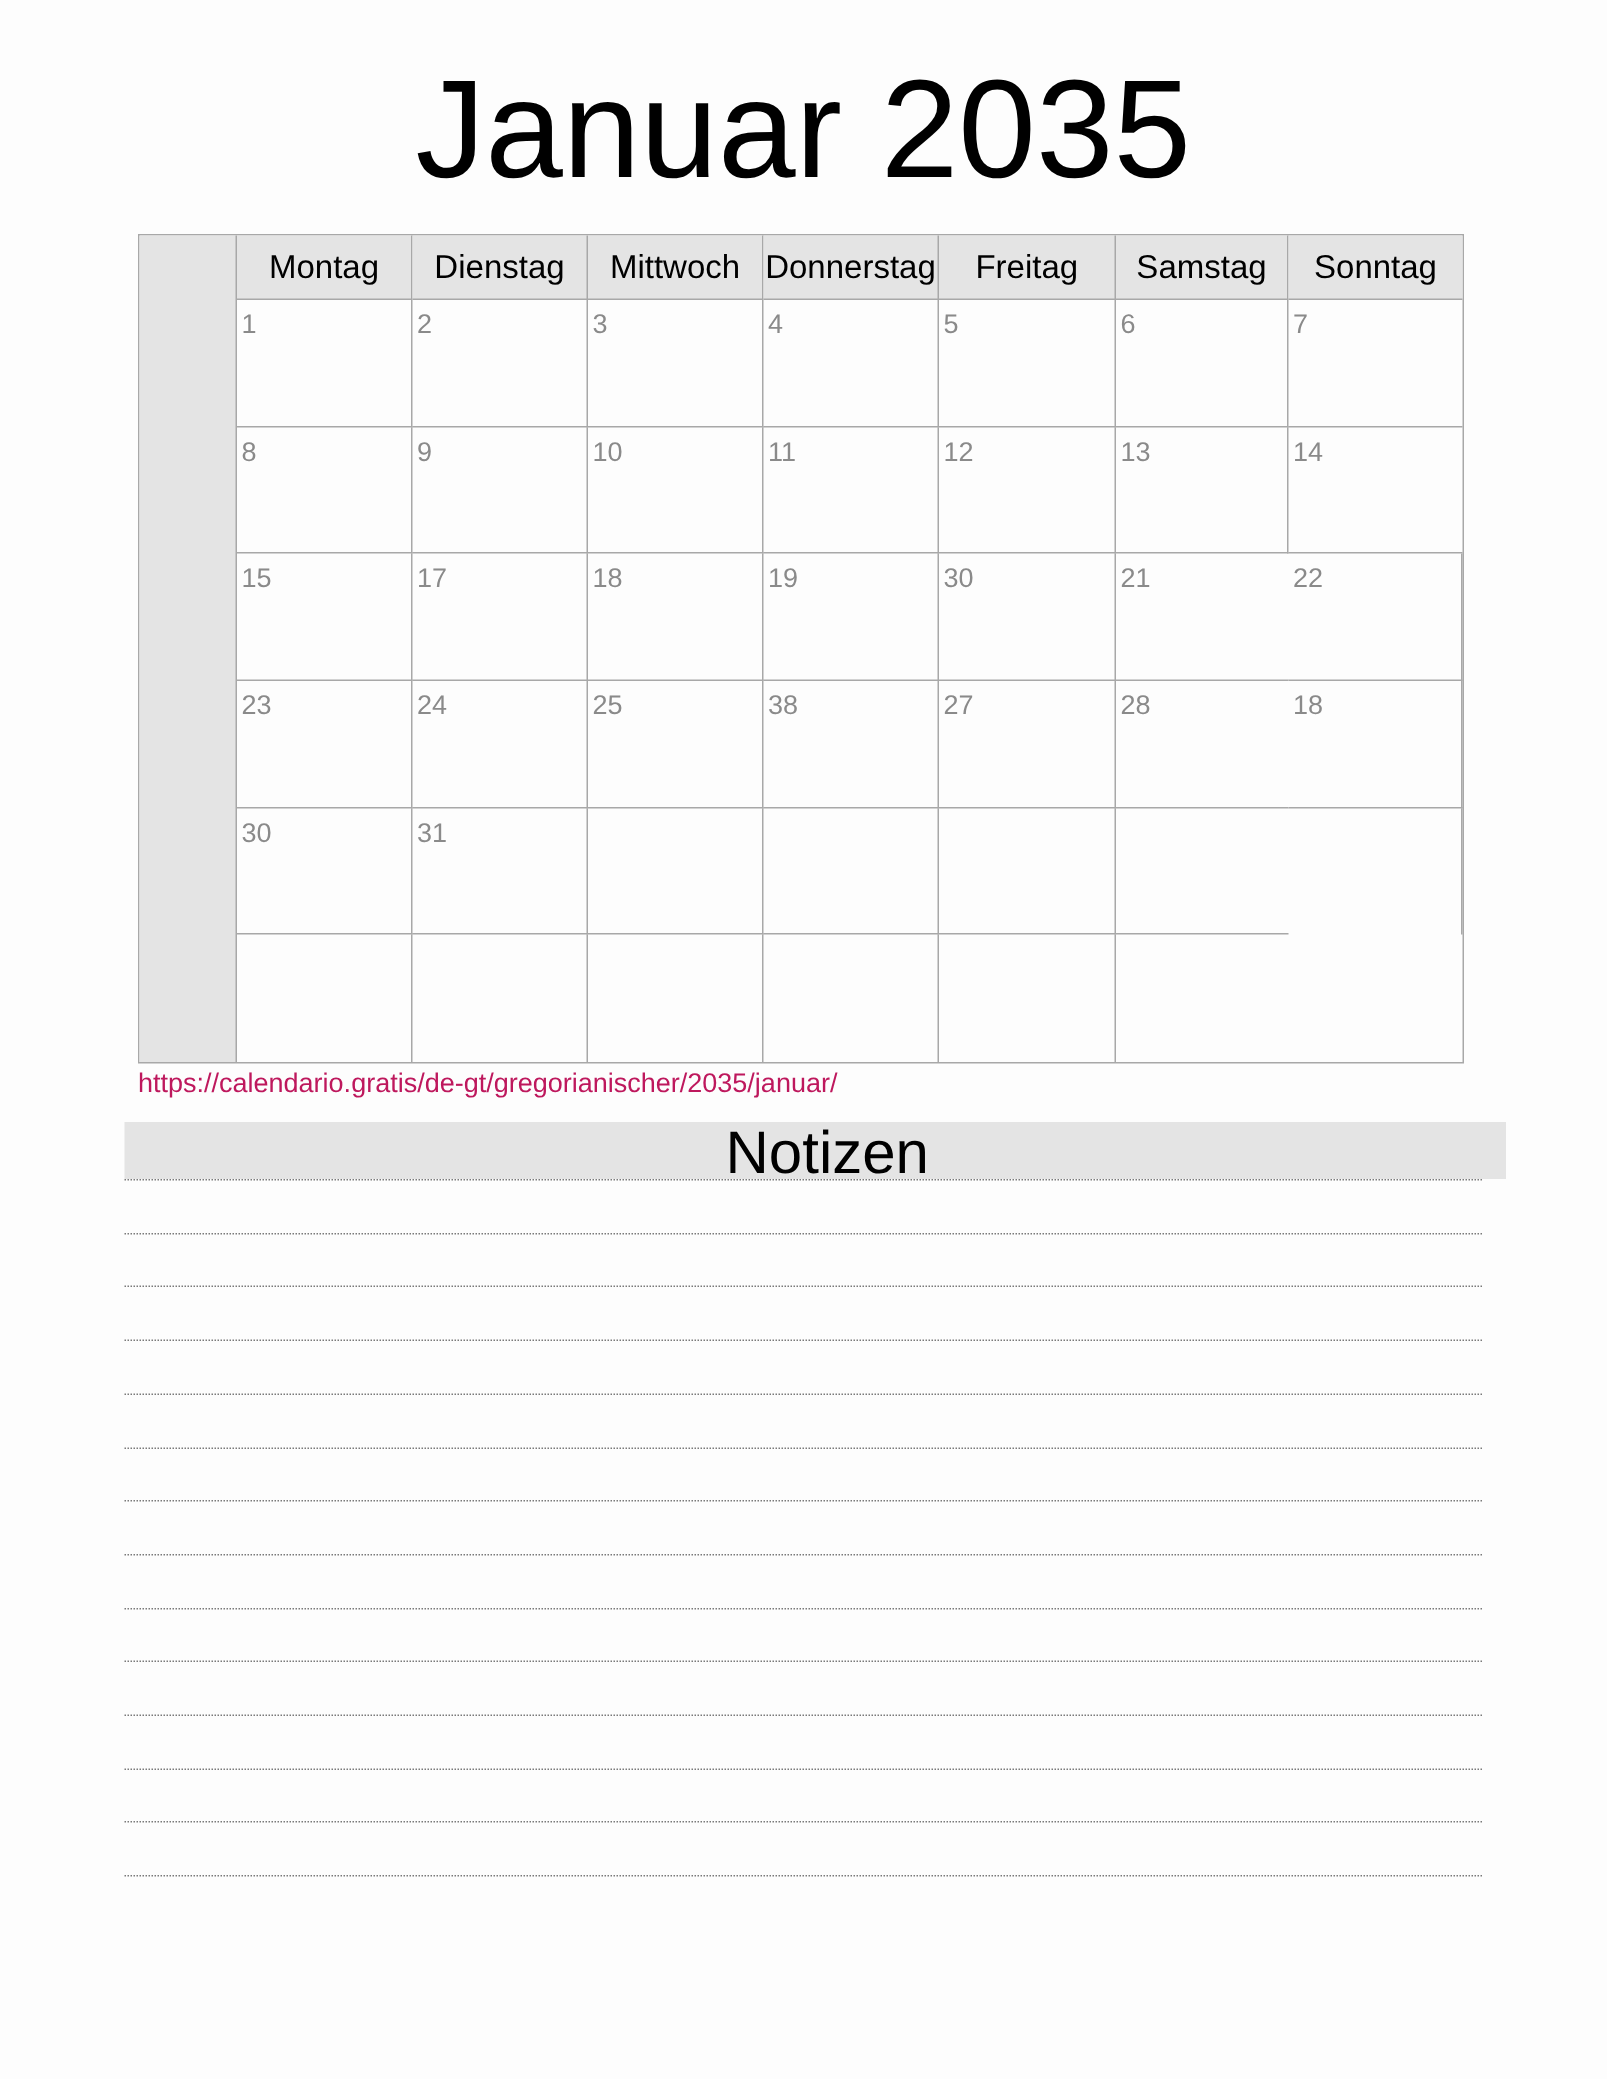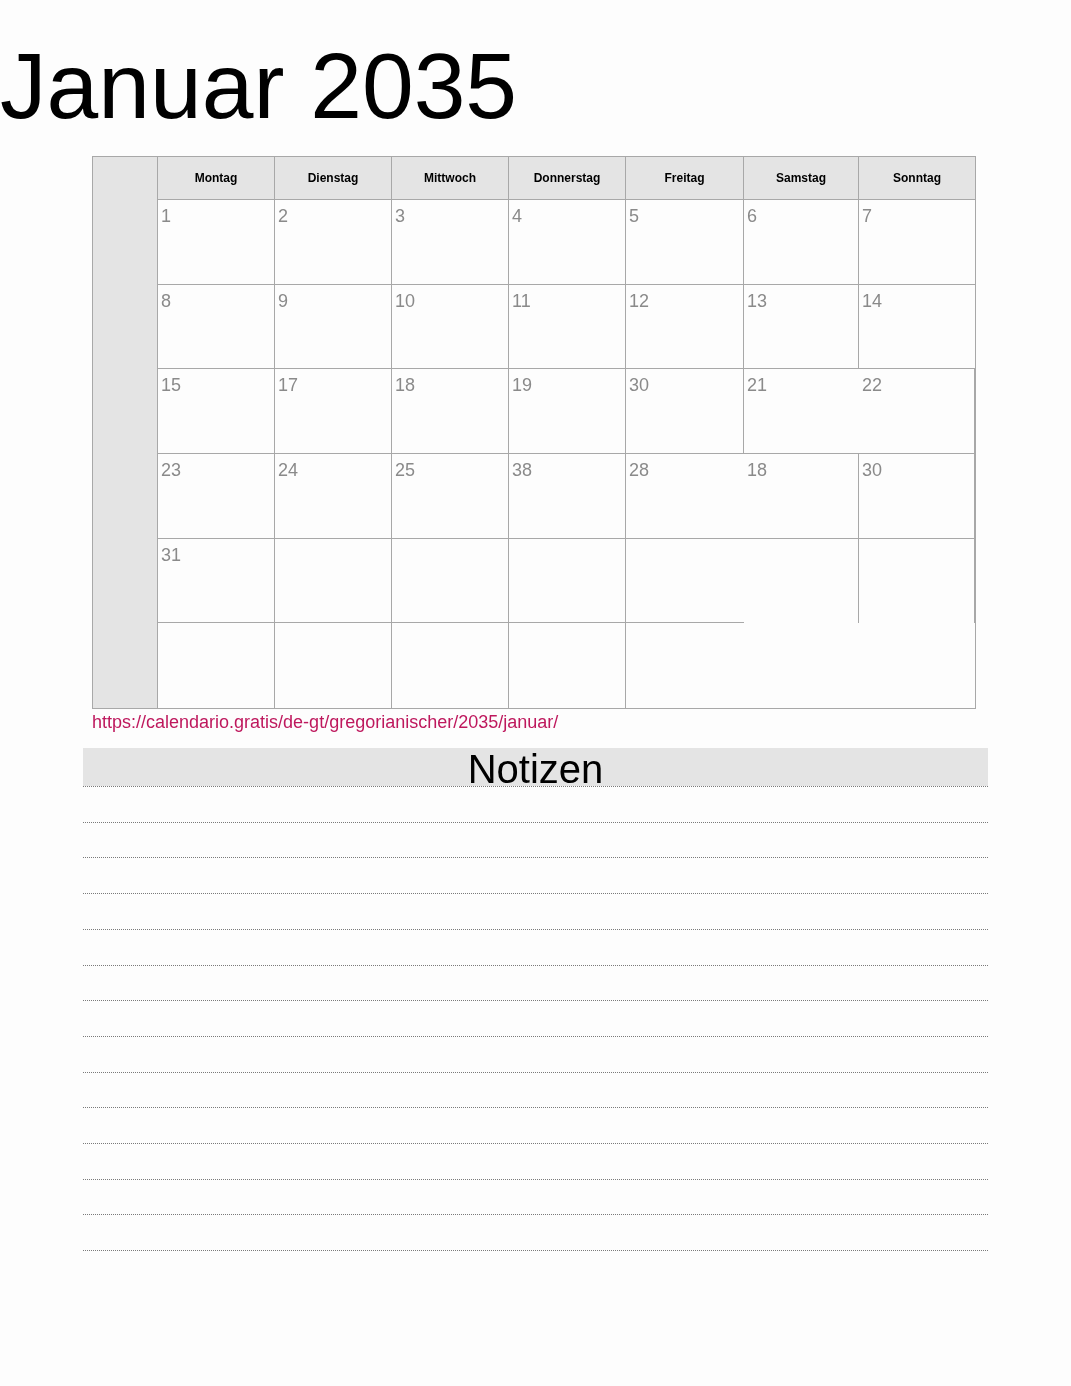--- a/index.html
+++ b/index.html
@@ -3,60 +3,59 @@
   <meta charset="utf-8">
   <style>
     html, body { margin: 0; padding: 0; }
     body {
       width: 1071px; height: 1386px; background: #fdfdfd;
       position: relative; overflow: hidden;
       font-family: "Liberation Sans", sans-serif;
     }
     .title {
       position: absolute; left: 0; top: 30px; width: 1071px;
-      font-size: 93px; line-height: 112px; color: #000;
+      text-align: center; font-size: 93px; line-height: 112px; color: #000;
     }
     .cal {
       position: absolute; left: 92px; top: 156px;
       width: 884px; height: 553px;
       border: 1px solid #a8a8a8; box-sizing: border-box;
       background: #fdfdfd;
     }
     .weekcol {
       position: absolute; left: 0; top: 0; width: 65px; height: 100%;
       background: #e4e4e4; border-right: 1px solid #a8a8a8; box-sizing: border-box;
     }
     .grid {
       position: absolute; left: 65px; top: 0; right: 0; bottom: 0;
       display: grid;
       grid-template-columns: 117px 117px 117px 117px 118px 115px 1fr;
       grid-template-rows: 43px repeat(6, 1fr);
     }
     .hd {
-      background: #e4e4e4; color: #000; font-size: 12px;
+      background: #e4e4e4; color: #000; font-size: 22px;
       display: flex; align-items: center; justify-content: center;
       border-right: 1px solid #a8a8a8; border-bottom: 1px solid #a8a8a8;
       box-sizing: border-box;
-      font-weight: bold;
     }
     .cell {
       border-right: 1px solid #a8a8a8; border-bottom: 1px solid #a8a8a8;
       box-sizing: border-box; color: #8a8a8a; font-size: 18px;
       padding: 6px 0 0 3px;
     }
     .hd.last, .cell.last { border-right: none; }
     .cell.bottom { border-bottom: none; }
     .url {
       position: absolute; left: 92px; top: 712px;
       font-size: 18px; color: #be185d;
     }
     .notes-band {
       position: absolute; left: 83px; top: 748px; width: 905px; height: 38px;
       background: #e4e4e4; text-align: center;
-      font-size: 40px; line-height: 42px; color: #000;
+      font-size: 40px; line-height: 42px; color: #000; padding-left: 16px;
     }
     .notes-lines { position: absolute; left: 83px; top: 786px; width: 905px; }
     .nline {
       position: absolute; left: 0; width: 905px; height: 0;
       border-top: 1px dotted #7a7a7a;
     }
   </style>
 </head>
 <body>
 
@@ -90,20 +89,21 @@
       <div class="cell">17</div>
       <div class="cell">18</div>
       <div class="cell">19</div>
       <div class="cell">30</div>
       <div class="cell last">21</div>
       <div class="cell">22</div>
       <div class="cell">23</div>
       <div class="cell">24</div>
       <div class="cell">25</div>
       <div class="cell">38</div>
+      <div class="cell">27</div>
       <div class="cell last">28</div>
       <div class="cell">18</div>
       <div class="cell">30</div>
       <div class="cell">31</div>
       <div class="cell"></div>
       <div class="cell"></div>
       <div class="cell"></div>
       <div class="cell last"></div>
       <div class="cell bottom"></div>
       <div class="cell bottom"></div>

